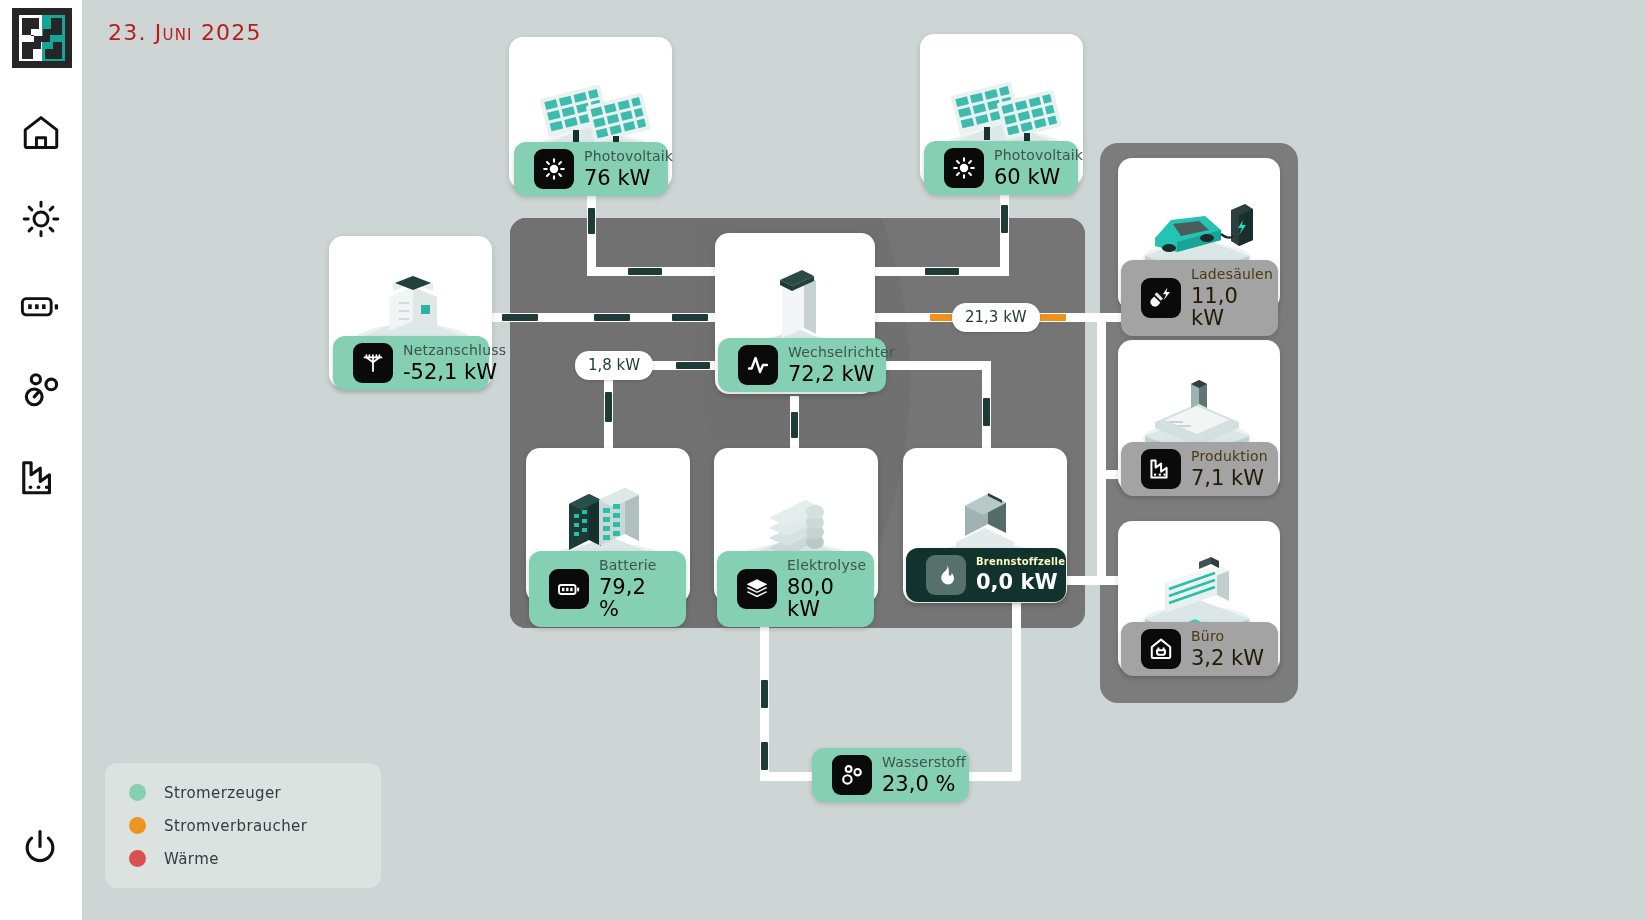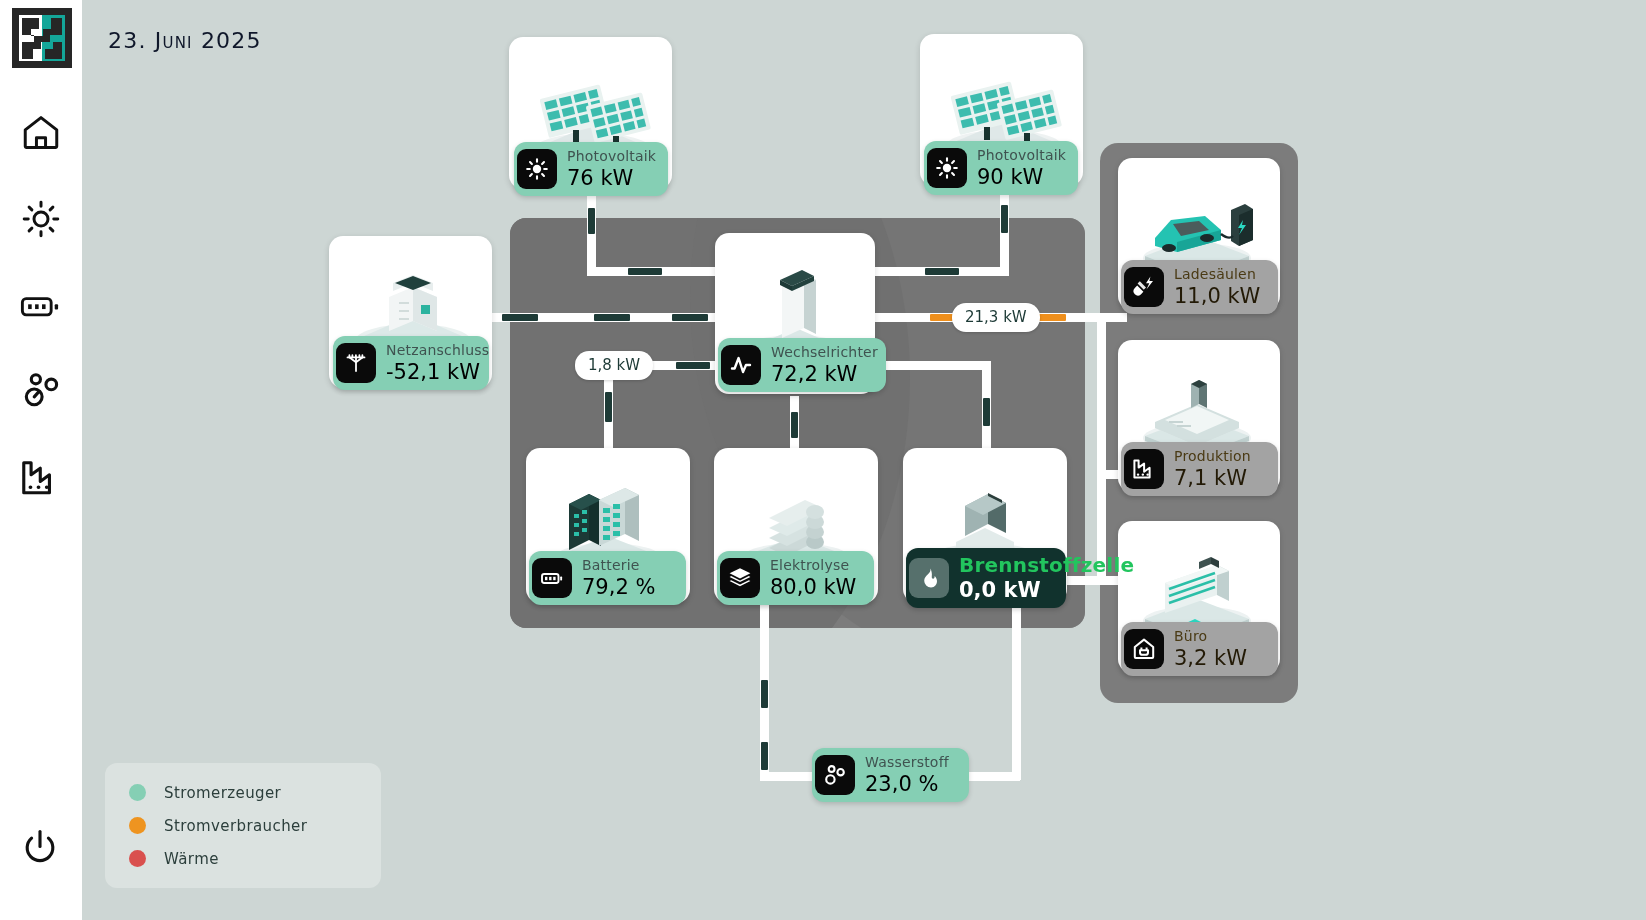--- a/index.html
+++ b/index.html
@@ -25,22 +25,22 @@
                display:flex; align-items:center; justify-content:center; cursor:pointer; }
 
   
   #header { position: absolute; left: 108px; top: 20px; }
   #page-title {
     font-family: "DejaVu Sans", sans-serif;
     font-size: 34px; font-weight: bold; letter-spacing: 2.5px;
     color: #15302c; font-variant: small-caps;
   }
   #page-date {
-    margin-top: 8px;
-    font-size: 22px; letter-spacing: 1.2px; color: #0f172a;
+    margin-top: 0;
+    font-size: 22px; letter-spacing: 1.2px; color: #b91c1c;
     font-variant: small-caps;
   }
 
   
   #grey-panel {
     position: absolute; left: 510px; top: 218px; width: 575px; height: 410px;
     background: #7c7c7c; border-radius: 16px; overflow: hidden;
   }
   #grey-panel .swirl1 {
     position:absolute; left:-120px; top:-190px; width:520px; height:700px;
@@ -81,37 +81,37 @@
   .card .art {
     position:relative; width:100%; height:100%;
     display:flex; align-items:center; justify-content:center;
     overflow:hidden; border-radius:14px;
   }
   .card .art svg { display:block; }
 
   .label {
     position:absolute; z-index:10;
     border-radius:12px; display:flex; align-items:center;
-    padding: 7px 14px 7px 3px;
+    padding: 7px 14px 7px 20px;
     box-shadow: 0 2px 5px rgba(0,0,0,.16);
   }
   .label.green   { background:#85cfb4; }
   .label.orange  { background:#a3a3a3; }
   .label.dark    { background:#11322d; }
 
   .label .badge {
     width:40px; height:40px; border-radius:9px; flex:0 0 auto;
     background:#0a0a0a; display:flex; align-items:center; justify-content:center;
     margin-right:10px;
   }
   .label.dark .badge { background:#56706c; }
   .label .txt { display:flex; flex-direction:column; line-height:1.05; }
   .label .nm { font-size:14px; color:#3f5350; letter-spacing:.2px; }
   .label .vl { font-size:21px; color:#000000; margin-top:3px; }
-  .label.dark .nm { font-size:20px; color:#22c55e; font-weight:bold; }
+  .label.dark .nm { font-size:10px; color:#fef9c3; font-weight:bold; }
   .label.dark .vl { font-size:21px; color:#ffffff; font-weight:bold; }
   .label.orange .nm { color:#4a3a14; }
   .label.orange .vl { color:#231a06; }
 
   
   #legend {
     position:absolute; left:105px; top:763px; width:276px;
     background:#dbe2e0; border-radius:12px; padding:13px 0 13px 0;
     z-index: 12;
   }
@@ -362,21 +362,21 @@
     <span class="badge">
       <svg width="24" height="24" viewBox="0 0 24 24" fill="#fff">
         <circle cx="12" cy="12" r="4.2"></circle>
         <g stroke="#fff" stroke-width="2.1" stroke-linecap="round">
           <path d="M12 2.2v2.6M12 19.2v2.6M2.2 12h2.6M19.2 12h2.6M5 5l1.9 1.9M17.1 17.1 19 19M19 5l-1.9 1.9M6.9 17.1 5 19"></path>
         </g>
       </svg>
     </span>
     <span class="txt">
       <span class="nm">Photovoltaik</span>
-      <span class="vl">90 kW</span>
+      <span class="vl">60 kW</span>
     </span>
   </div>
 
   <div class="card" style="left:329px; top:236px; width:163px; height:152px;">
     <div class="art">
       <svg width="148" height="118" viewBox="0 0 148 118">
         <ellipse cx="76" cy="88" rx="58" ry="17" fill="#eaf1f0"></ellipse>
         <path d="M20 86 L76 62 L132 86 L76 110 Z" fill="#dce9e8"></path>
         <path d="M20 86 L20 91 L76 115 L132 91 L132 86 L76 110 Z" fill="#c3d3d2"></path>
         <path d="M52 78 L76 68 L100 78 L100 44 L76 34 L52 44 Z" fill="#f2f5f5"></path>

